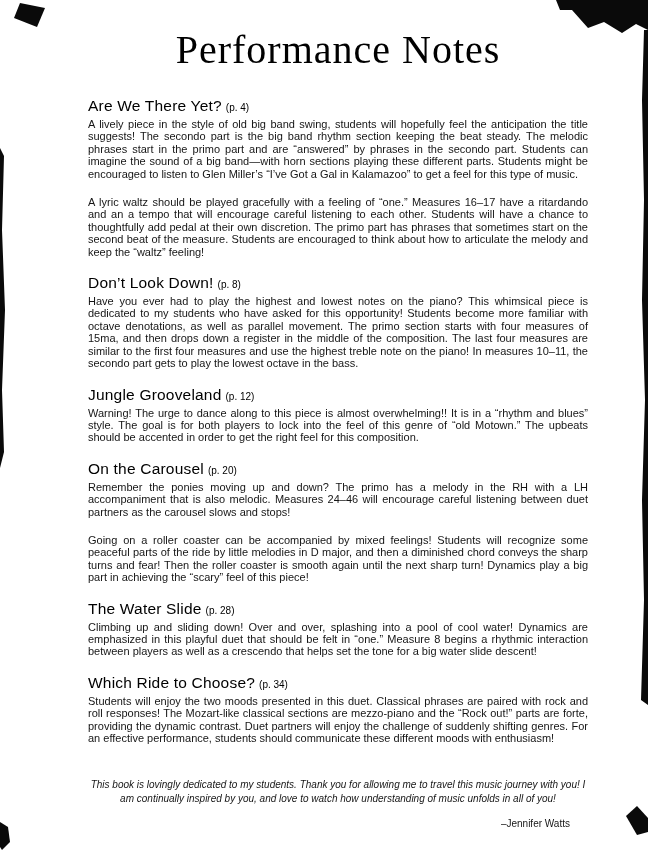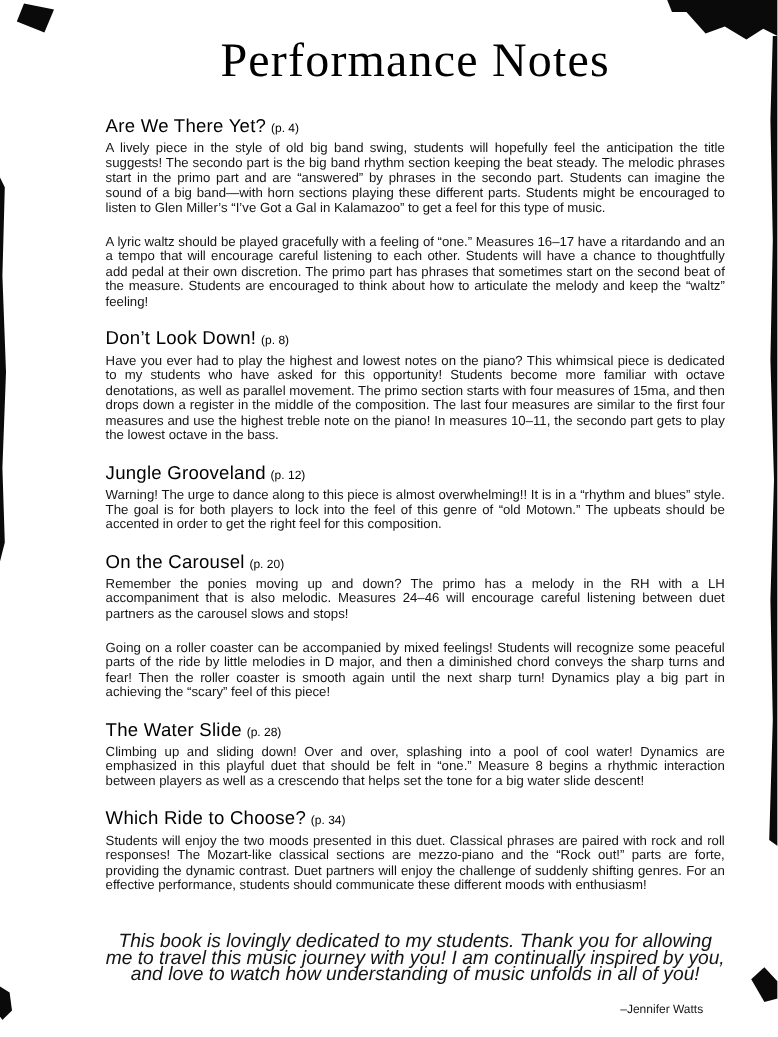--- a/index.html
+++ b/index.html
@@ -7,21 +7,21 @@
     width: 648px; height: 864px;
     background: #ffffff;
     position: relative;
     font-family: "Liberation Sans", sans-serif;
     color: #111;
     overflow: hidden;
   }
   .page {
     position: absolute;
     inset: 0;
-    padding: 16px 44px 0 88px;
+    padding: 16px 60px 0 88px;
     box-sizing: border-box;
   }
   h1.title {
     font-family: "Liberation Serif", serif;
     font-weight: 400;
     font-size: 40px;
     letter-spacing: 1px;
     text-align: center;
     color: #000;
     margin: 10px 0 24px 0;
@@ -44,21 +44,21 @@
   p.note-body {
     font-size: 11px;
     line-height: 12.4px;
     text-align: justify;
     margin: 0;
     color: #151515;
   }
   .dedication {
     margin-top: 34px;
     font-style: italic;
-    font-size: 16px;
+    font-size: 10px;
     line-height: 14px;
     text-align: center;
     color: #151515;
   }
   .signature {
     margin-top: 12px;
     text-align: right;
     padding-right: 18px;
     font-size: 10px;
     color: #151515;

